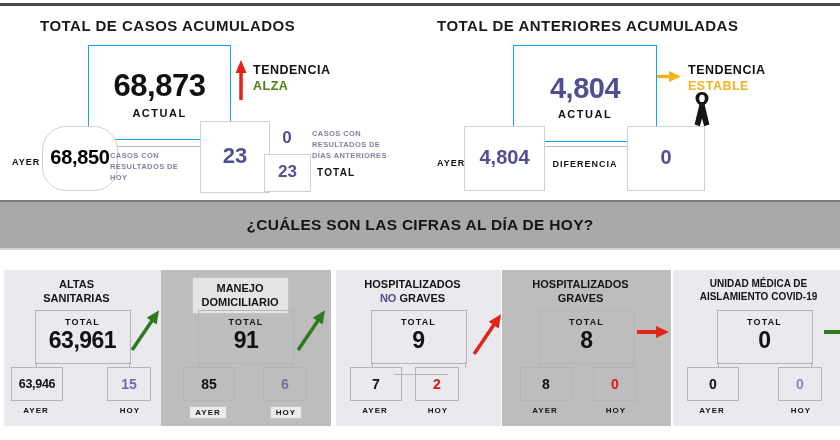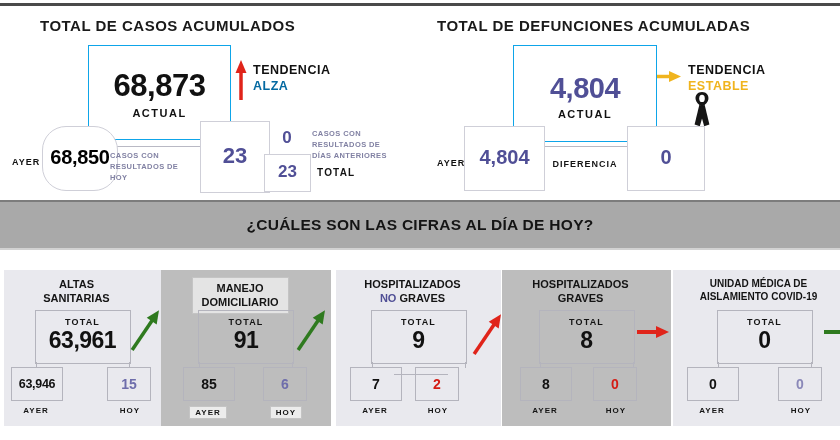--- a/index.html
+++ b/index.html
@@ -13,21 +13,21 @@
   .big-value{font-size:31px;color:#111;letter-spacing:-.5px;}
   .big-value.purple{color:#504f96;font-size:29px;}
   .actual-label{font-size:11px;color:#111;letter-spacing:1.5px;margin-top:3px;}
   .side-label{position:absolute;font-size:9px;color:#111;letter-spacing:1px;}
   .valbox{position:absolute;background:#fff;border:1px solid #cfcfd8;text-align:center;z-index:2;}
   .valbox .v{display:block;}
   .hline{position:absolute;border-top:1px solid #b9b9c4;z-index:0;}
   .mini-label{position:absolute;font-size:7.5px;color:#8181a3;letter-spacing:.4px;line-height:1.45;z-index:2;}
   .purple-num{color:#504f96;}
   .trend-word{position:absolute;font-size:12.5px;color:#111;letter-spacing:.5px;}
-  .trend-word.red{color:#0369a1;}
+  .trend-word.red{color:#4d7c0f;}
   .trend-word.yellow{color:#f0b41e;}
   .abs{position:absolute;}
 
   
   .qbar{position:absolute;left:0;top:200px;width:840px;height:46px;background:#a9a9a9;
         border-top:2px solid #7c7c7c;border-bottom:2px solid #d2d2d2;
         display:flex;align-items:center;justify-content:center;
         font-size:15.5px;color:#141414;letter-spacing:.3px;}
 
   
@@ -102,21 +102,21 @@
     <div class="abs purple-num" style="left:270px;top:128px;width:34px;text-align:center;font-size:17px;">0</div>
     <div class="mini-label" style="left:312px;top:129px;width:80px;">CASOS CON RESULTADOS DE DÍAS ANTERIORES</div>
 
     <div class="valbox" style="left:264px;top:154px;width:45px;height:36px;line-height:34px;font-size:17px;">
       <span class="v purple-num">23</span>
     </div>
     <div class="abs" style="left:317px;top:167px;font-size:10px;letter-spacing:1.2px;color:#141414;">TOTAL</div>
   </div>
 
   <div>
-    <div class="panel-title" style="left:437px;">TOTAL DE DEFUNCIONES ACUMULADAS</div>
+    <div class="panel-title" style="left:437px;">TOTAL DE ANTERIORES ACUMULADAS</div>
 
     <div class="bigbox" style="left:513px;top:45px;width:144px;height:97px;padding-top:26px;box-sizing:border-box;">
       <div class="big-value purple">4,804</div>
       <div class="actual-label">ACTUAL</div>
     </div>
 
     <div class="arrow" style="left:656px;top:70px;">
       <svg width="25" height="13" aria-hidden="true">
         <line x1="0" y1="6.5" x2="14" y2="6.5" stroke="#f0b41e" stroke-width="3.5"></line>
         <polygon points="25,6.5 13,1 13,12" fill="#f0b41e"></polygon>

